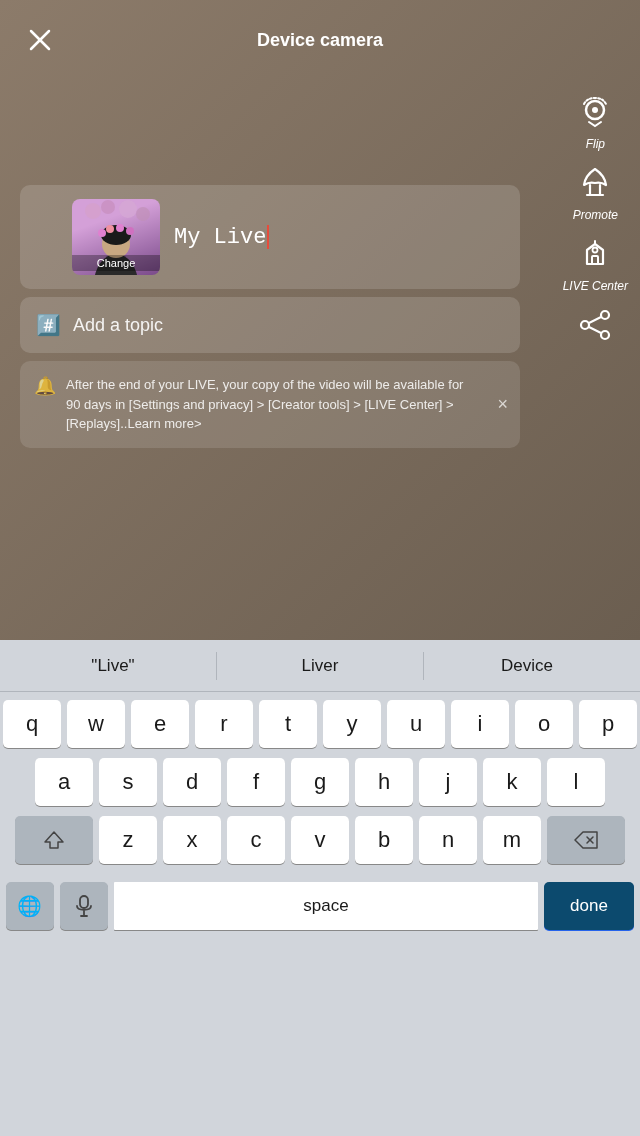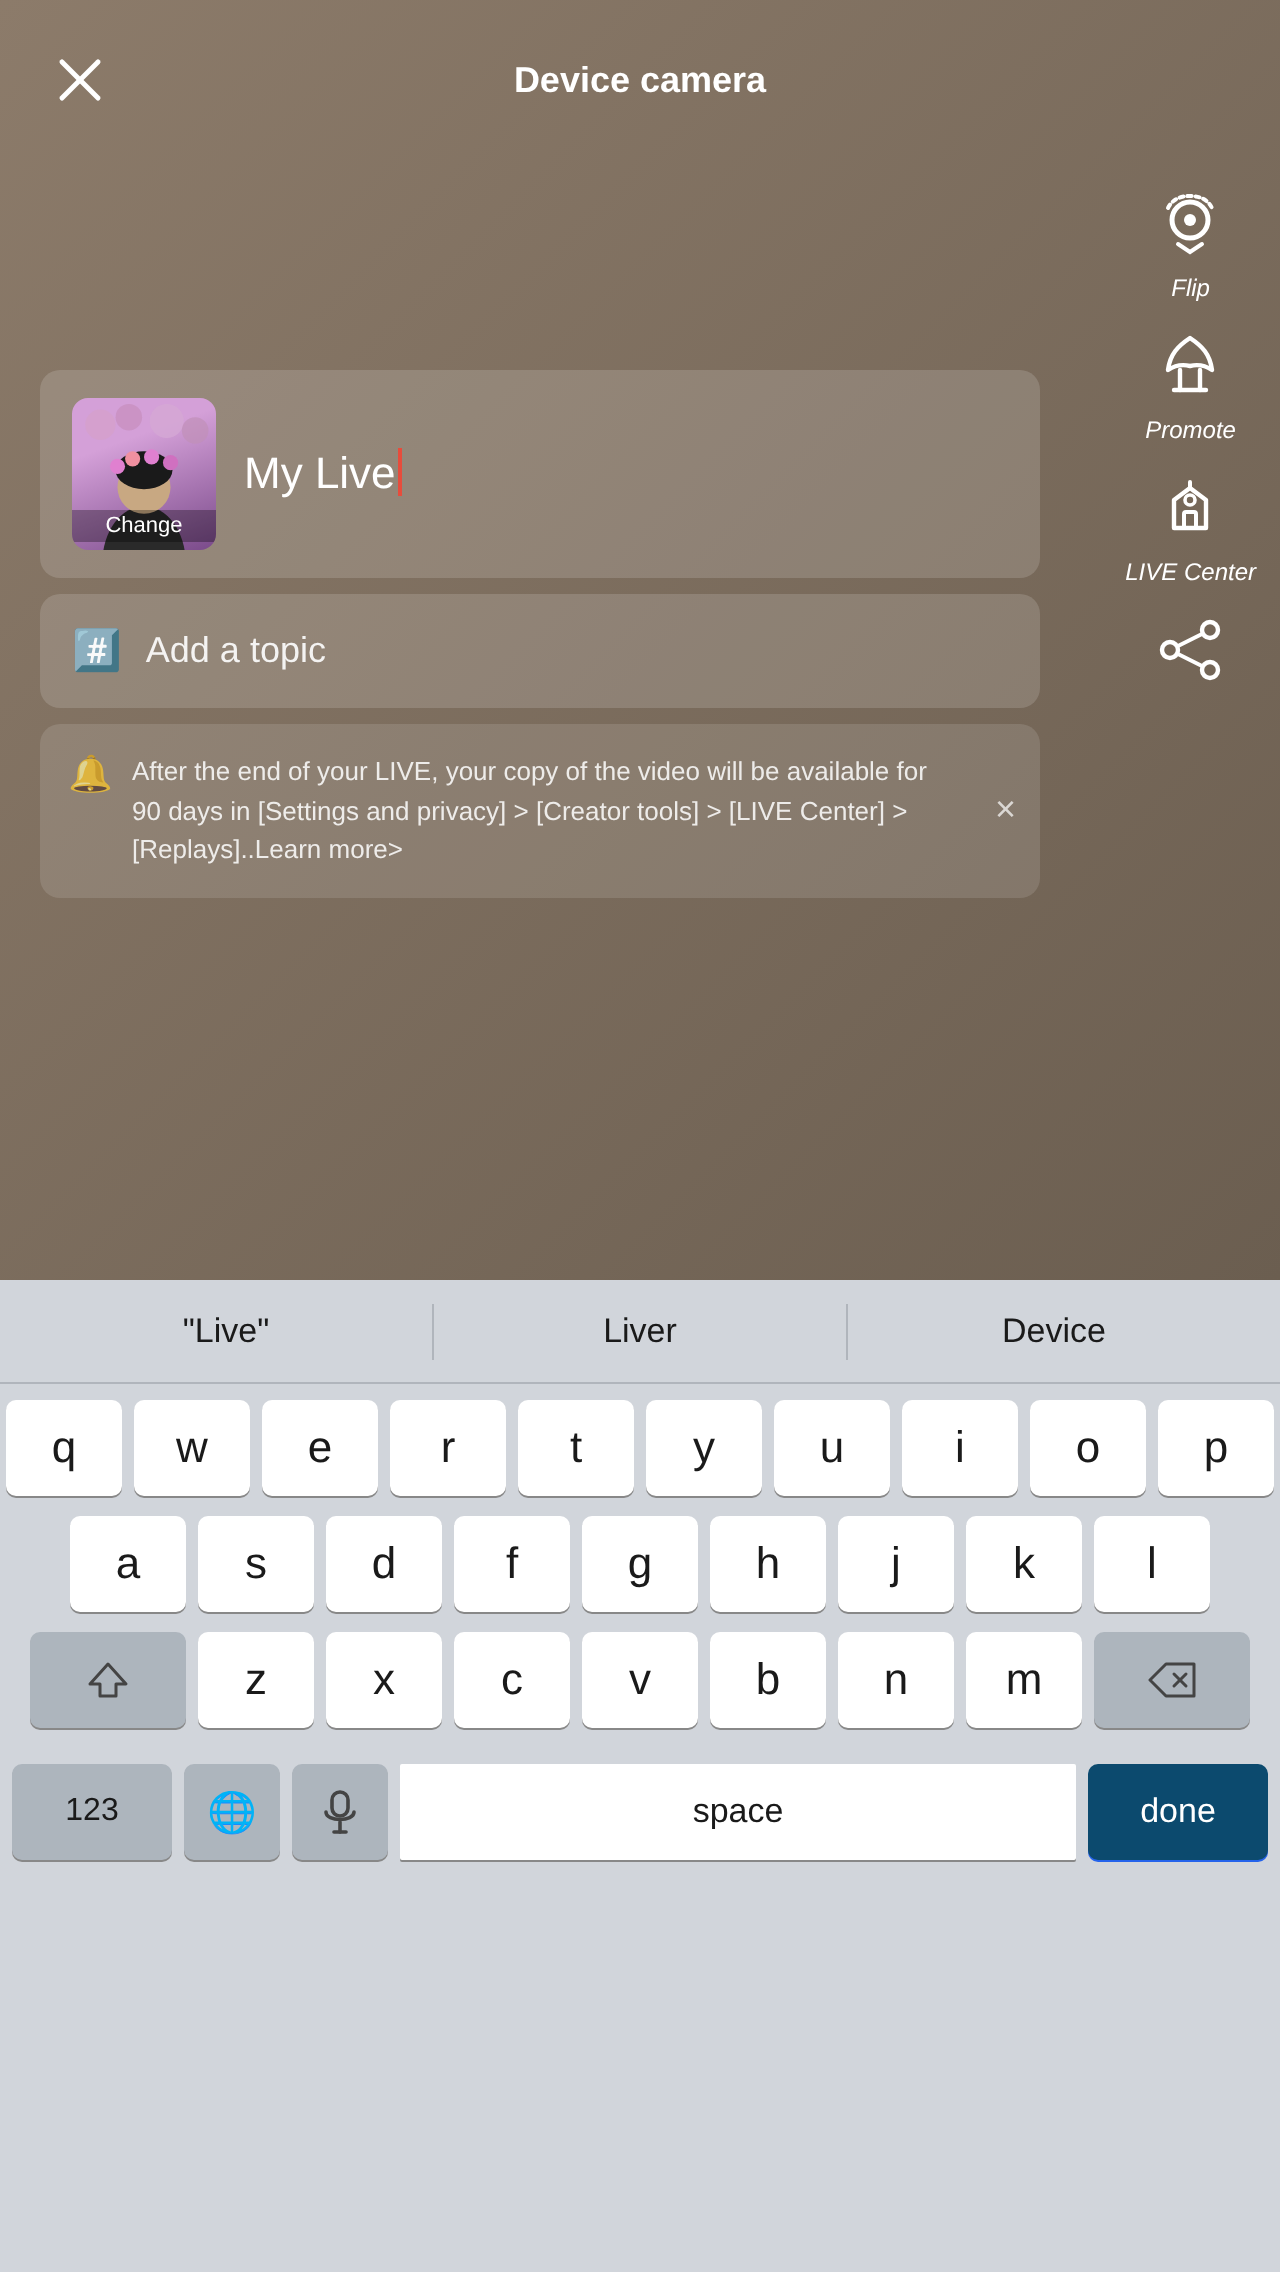--- a/index.html
+++ b/index.html
@@ -99,27 +99,28 @@
     
     .live-card {
       background: rgba(255,255,255,0.15);
       border-radius: 10px;
       padding: 14px 16px;
       display: flex;
       align-items: center;
       gap: 14px;
     }
     .live-thumbnail {
-      width: 72px;
+      width: 88px;
       height: 76px;
       border-radius: 8px;
       overflow: hidden;
       position: relative;
       flex-shrink: 0;
       background: #c8a0d0;
+      margin-left: 36px;
     }
     .live-thumbnail-inner {
       width: 100%;
       height: 100%;
       background: linear-gradient(160deg, #d4a0d8 30%, #7a4a8a 100%);
       display: flex;
       align-items: flex-end;
       justify-content: center;
     }
     .change-label {
@@ -131,20 +132,21 @@
       font-size: 11px;
       font-weight: 500;
       background: rgba(0,0,0,0.3);
       padding: 2px 0;
     }
     .live-title-text {
       color: white;
       font-size: 22px;
       font-weight: 400;
       display: flex;
+      font-family: Liberation Mono, monospace;
     }
     .cursor-blink {
       display: inline-block;
       width: 2px;
       height: 24px;
       background: #e74c3c;
       margin-left: 1px;
       vertical-align: middle;
     }
 
@@ -513,21 +515,20 @@
       <div class="key key-special key-backspace">
         <svg width="24" height="18" viewBox="0 0 24 18" fill="none">
           <path d="M9 1 L23 1 L23 17 L9 17 L1 9 Z" stroke="#444" stroke-width="1.5" fill="none" stroke-linejoin="round"></path>
           <line x1="13" y1="6" x2="19" y2="12" stroke="#444" stroke-width="1.5" stroke-linecap="round"></line>
           <line x1="19" y1="6" x2="13" y2="12" stroke="#444" stroke-width="1.5" stroke-linecap="round"></line>
         </svg>
       </div>
     </div>
 
     <div class="bottom-row">
-      <div class="key-123">123</div>
       <div class="key-globe">🌐</div>
       <div class="key-mic">
         <svg width="20" height="22" viewBox="0 0 20 22" fill="none">
           <rect x="6" y="1" width="8" height="12" rx="4" stroke="#444" stroke-width="1.8" fill="none"></rect>
           <path d="M3 11 C3 16 17 16 17 11" stroke="#444" stroke-width="1.8" fill="none" stroke-linecap="round"></path>
           <line x1="10" y1="16" x2="10" y2="21" stroke="#444" stroke-width="1.8" stroke-linecap="round"></line>
           <line x1="7" y1="21" x2="13" y2="21" stroke="#444" stroke-width="1.8" stroke-linecap="round"></line>
         </svg>
       </div>
       <div class="key-space">space</div>

